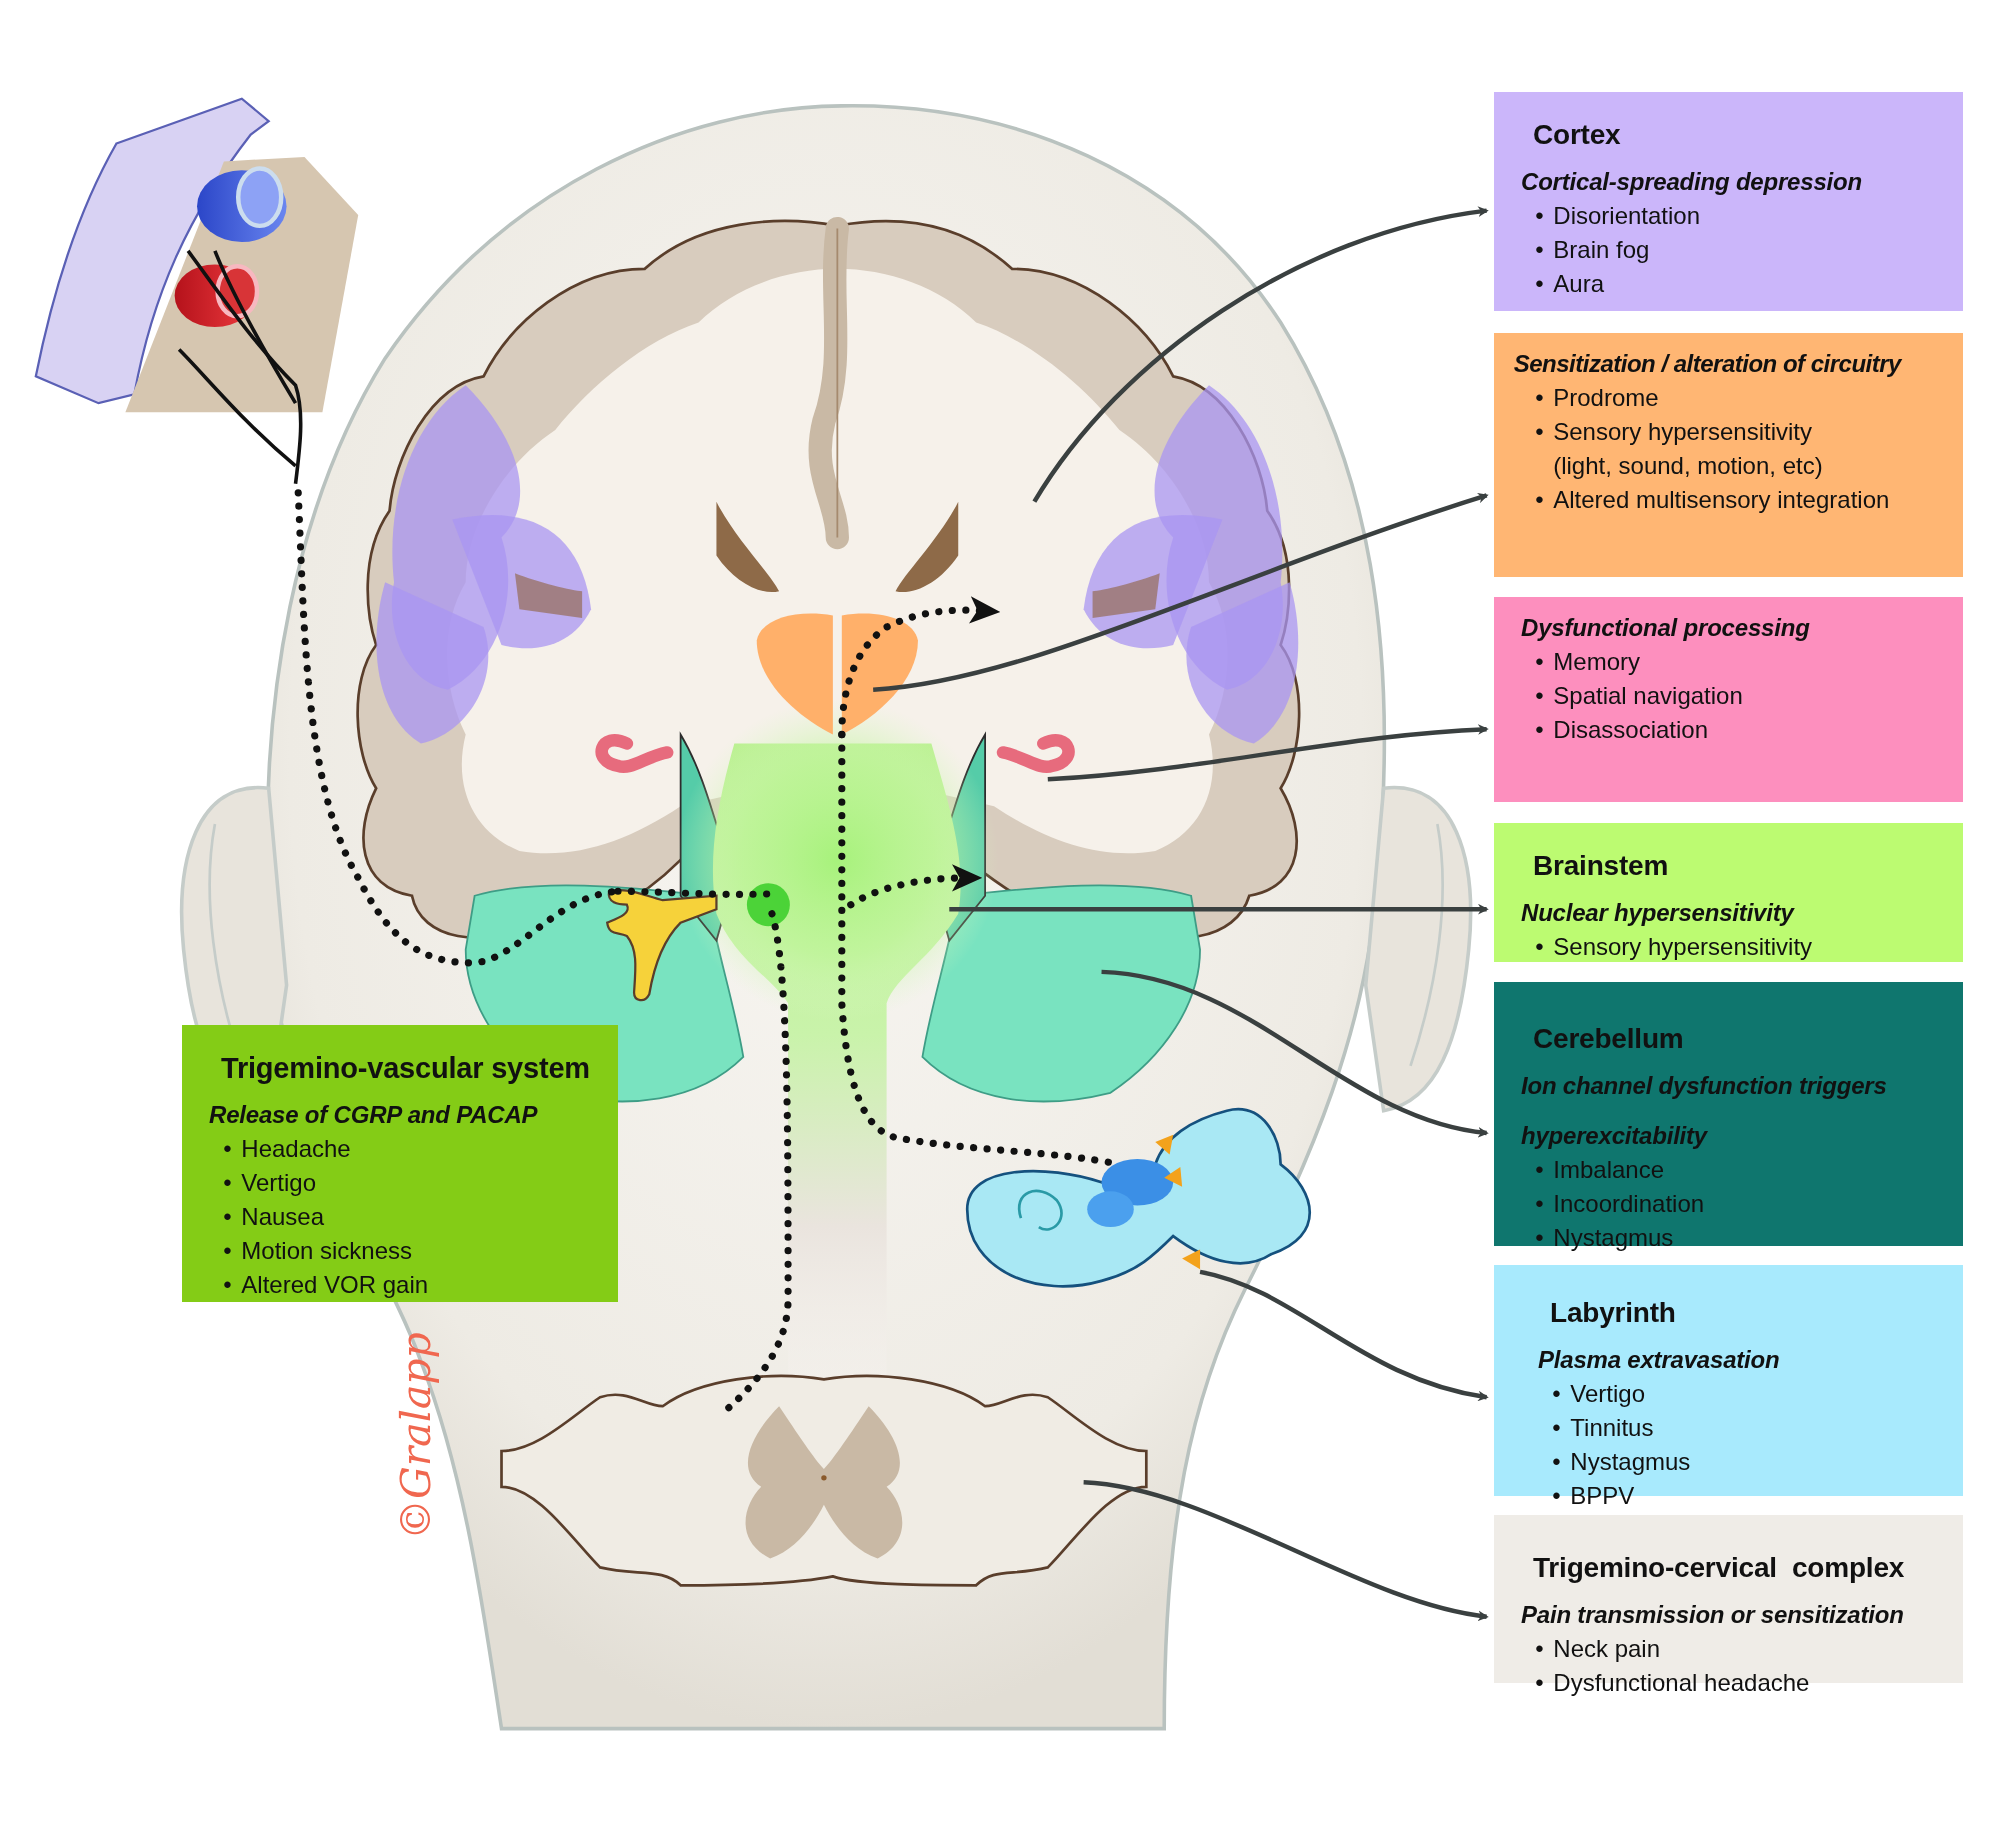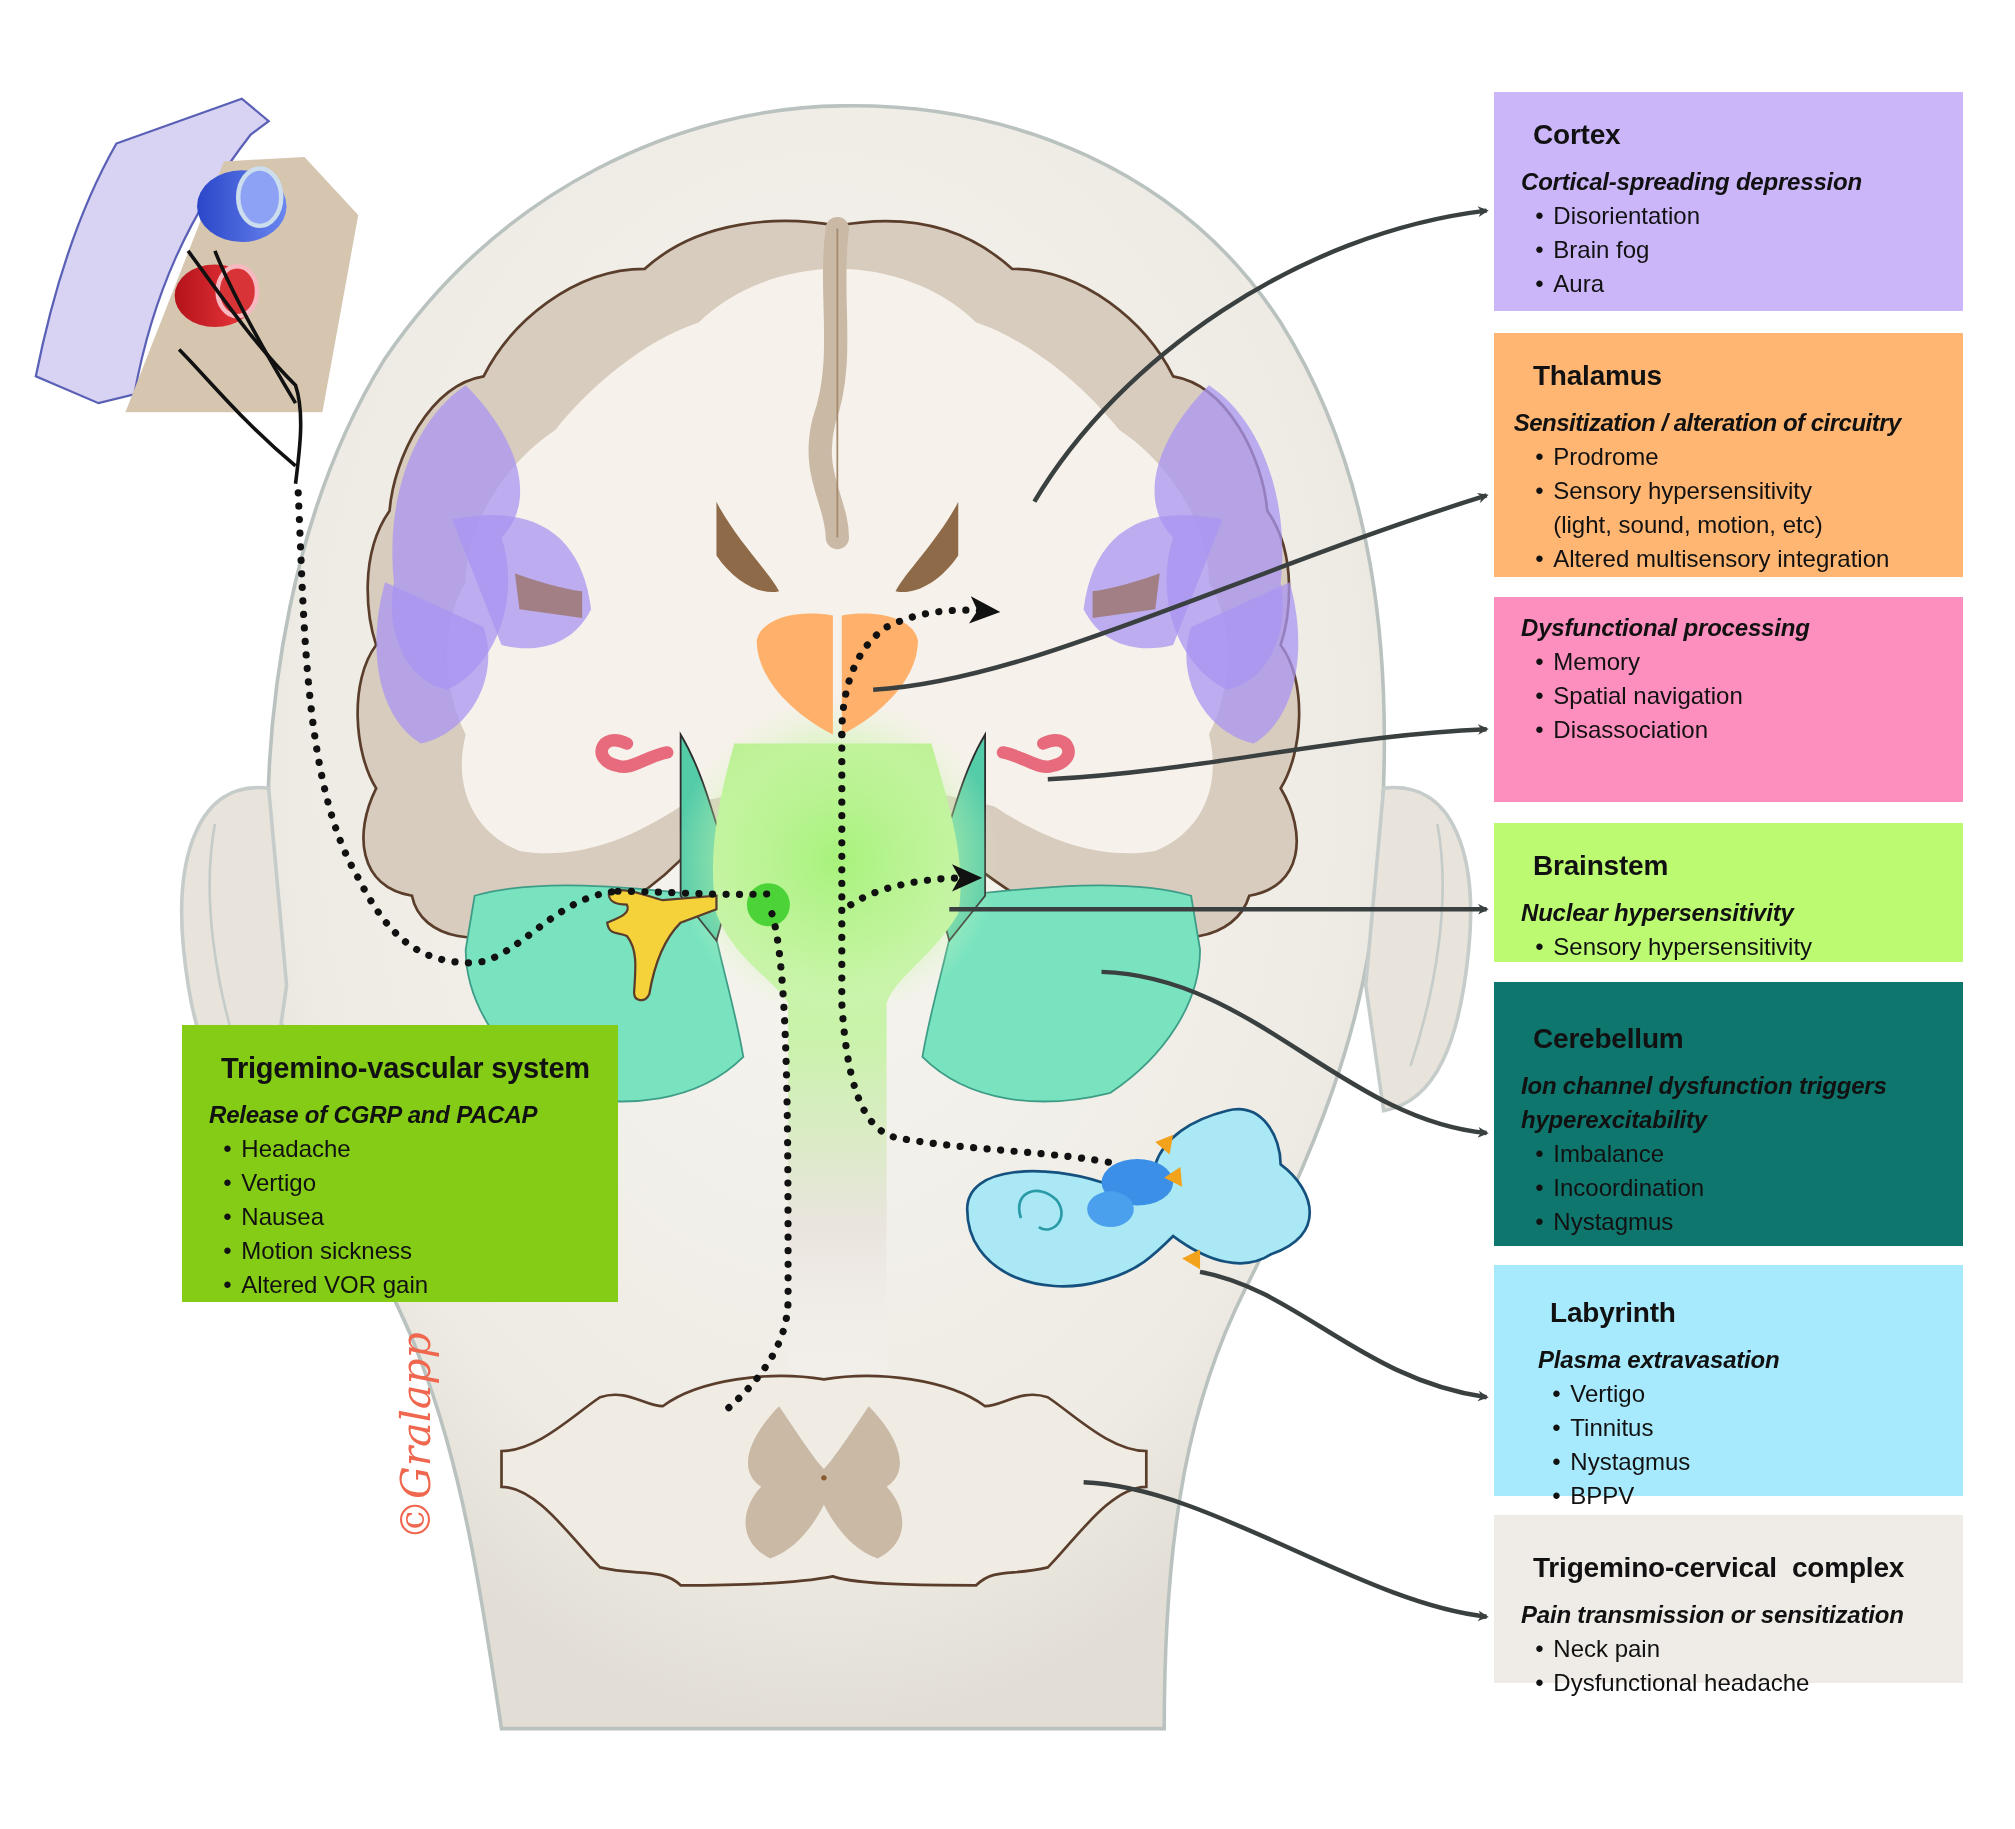--- a/index.html
+++ b/index.html
@@ -178,21 +178,20 @@
   <h2>Cortex</h2>
   <div class="sub">Cortical-spreading depression</div>
   <ul>
     <li>Disorientation</li>
     <li>Brain fog</li>
     <li>Aura</li>
   </ul>
 </div>
 
 <div class="box box-right" id="box-thalamus" style="background:#ffb673;">
-  <h2 style="padding-left:7.2px;">Thalamus</h2>
   <div class="sub">Sensitization / alteration of circuitry</div>
   <ul style="padding-left:21.5px;">
     <li>Prodrome</li>
     <li>Sensory hypersensitivity</li>
     <li class="cont">(light, sound, motion, etc)</li>
     <li>Altered multisensory integration</li>
   </ul>
 </div>
 
 <div class="box box-right" id="box-hippocampus" style="background:#fd8fbe;">
@@ -208,21 +207,21 @@
   <h2>Brainstem</h2>
   <div class="sub">Nuclear hypersensitivity</div>
   <ul>
     <li>Sensory hypersensitivity</li>
   </ul>
 </div>
 
 <div class="box box-right" id="box-cerebellum" style="background:#0f766e;">
   <h2>Cerebellum</h2>
   <div class="sub">Ion channel dysfunction triggers</div>
-  <div class="sub" style="margin-top:0;">hyperexcitability</div>
+  <div class="sub" style="margin-top:16px;">hyperexcitability</div>
   <ul>
     <li>Imbalance</li>
     <li>Incoordination</li>
     <li>Nystagmus</li>
   </ul>
 </div>
 
 <div class="box box-right" id="box-labyrinth" style="background:#a8eafd;">
   <h2>Labyrinth</h2>
   <div class="sub">Plasma extravasation</div>

